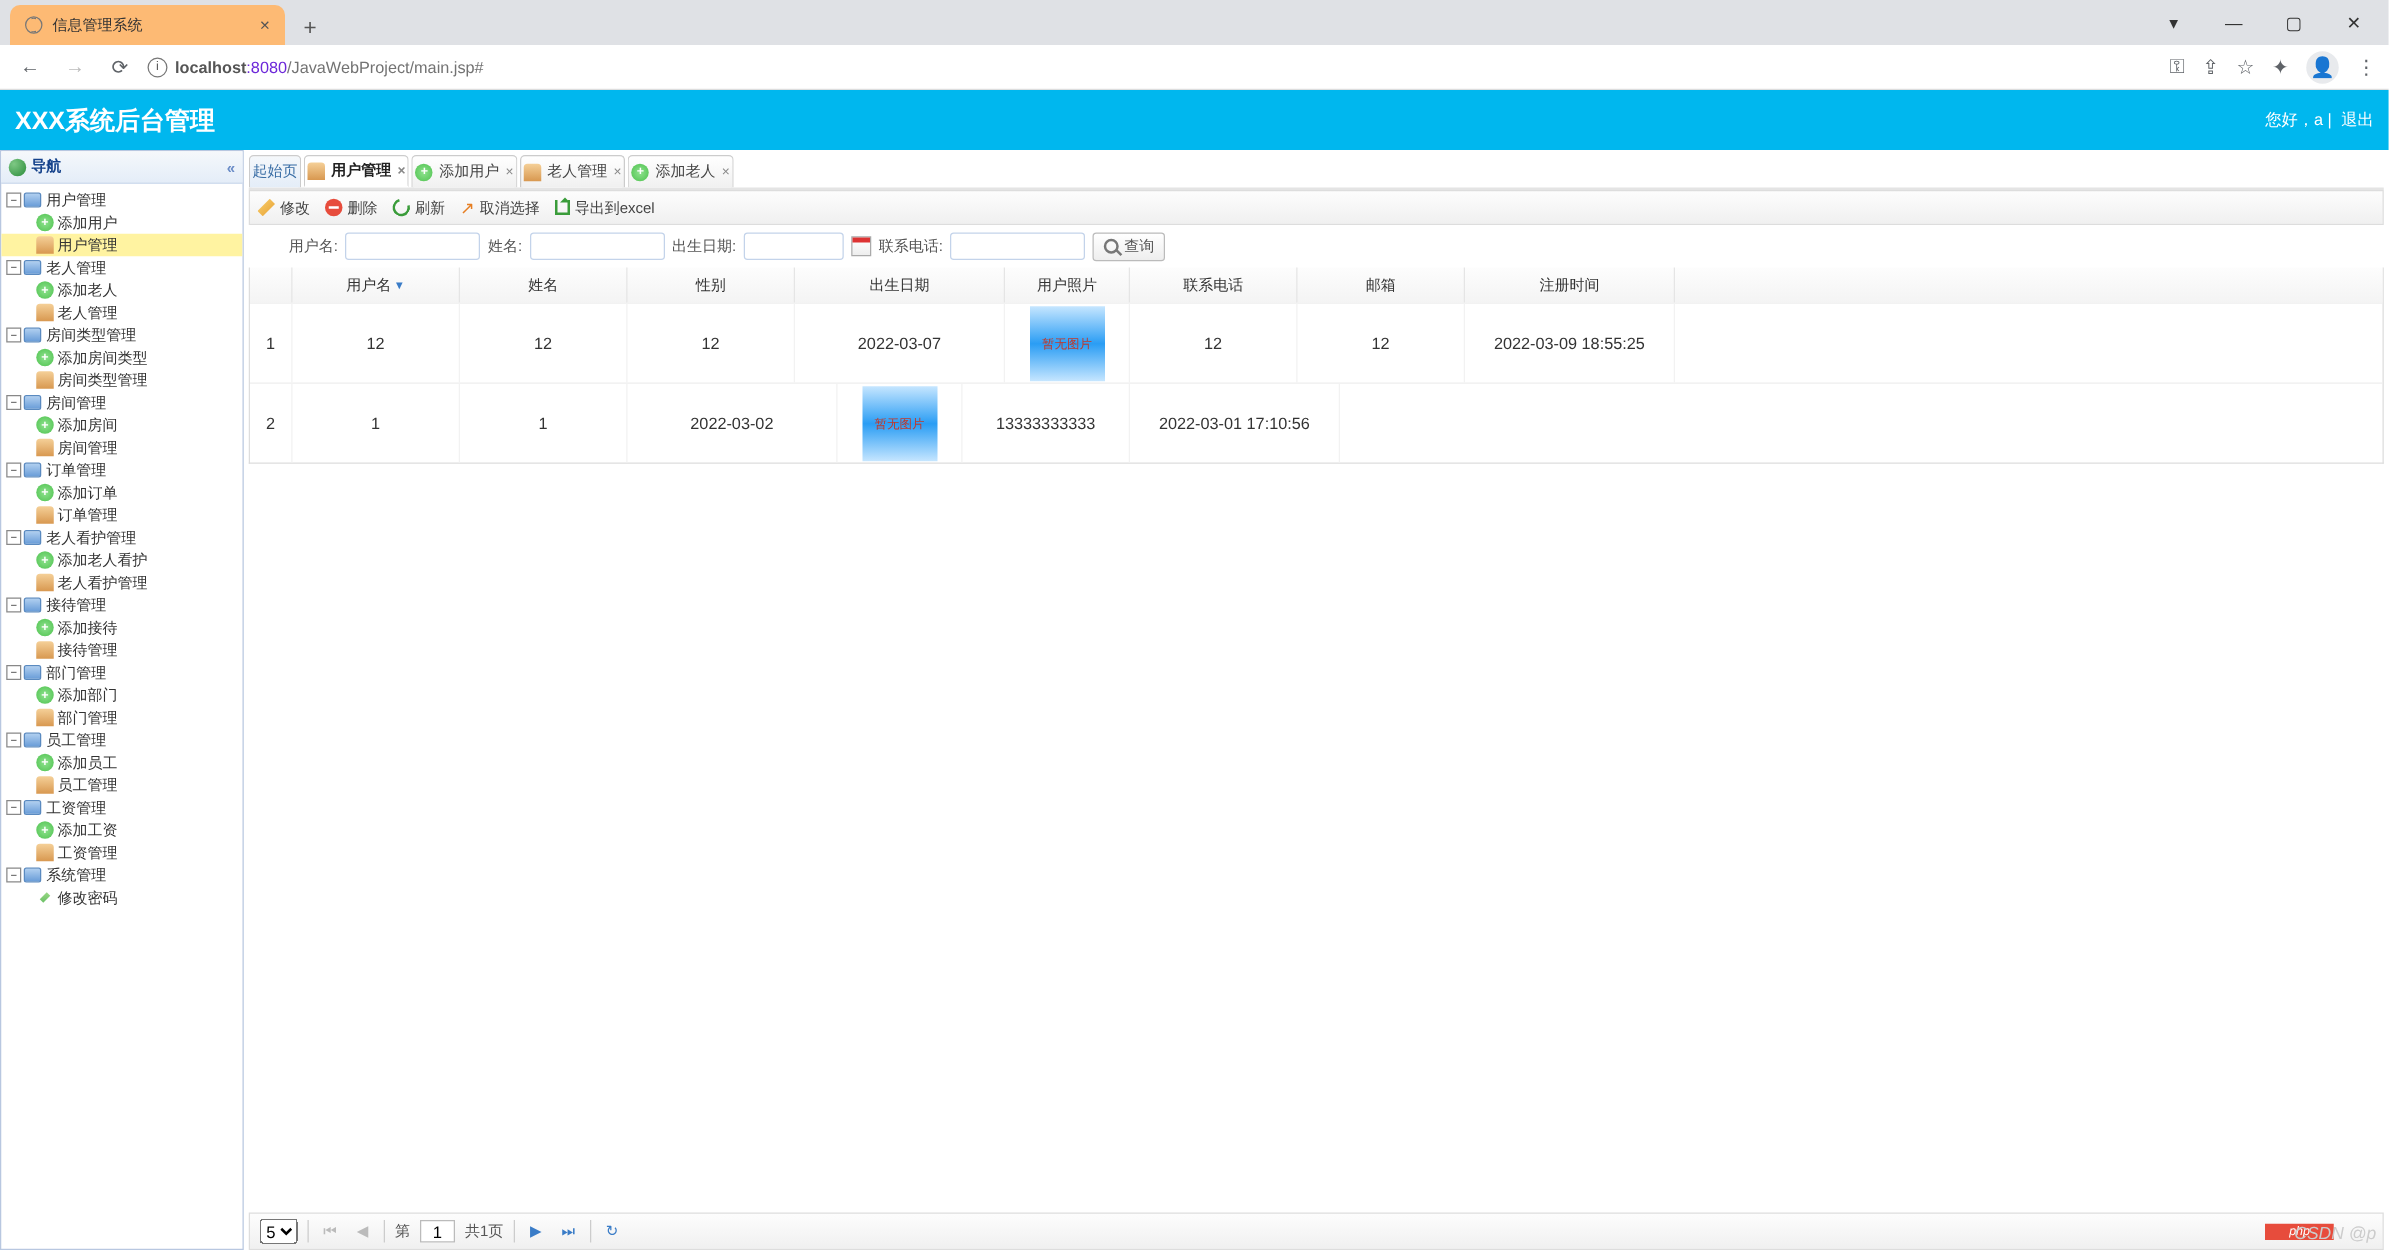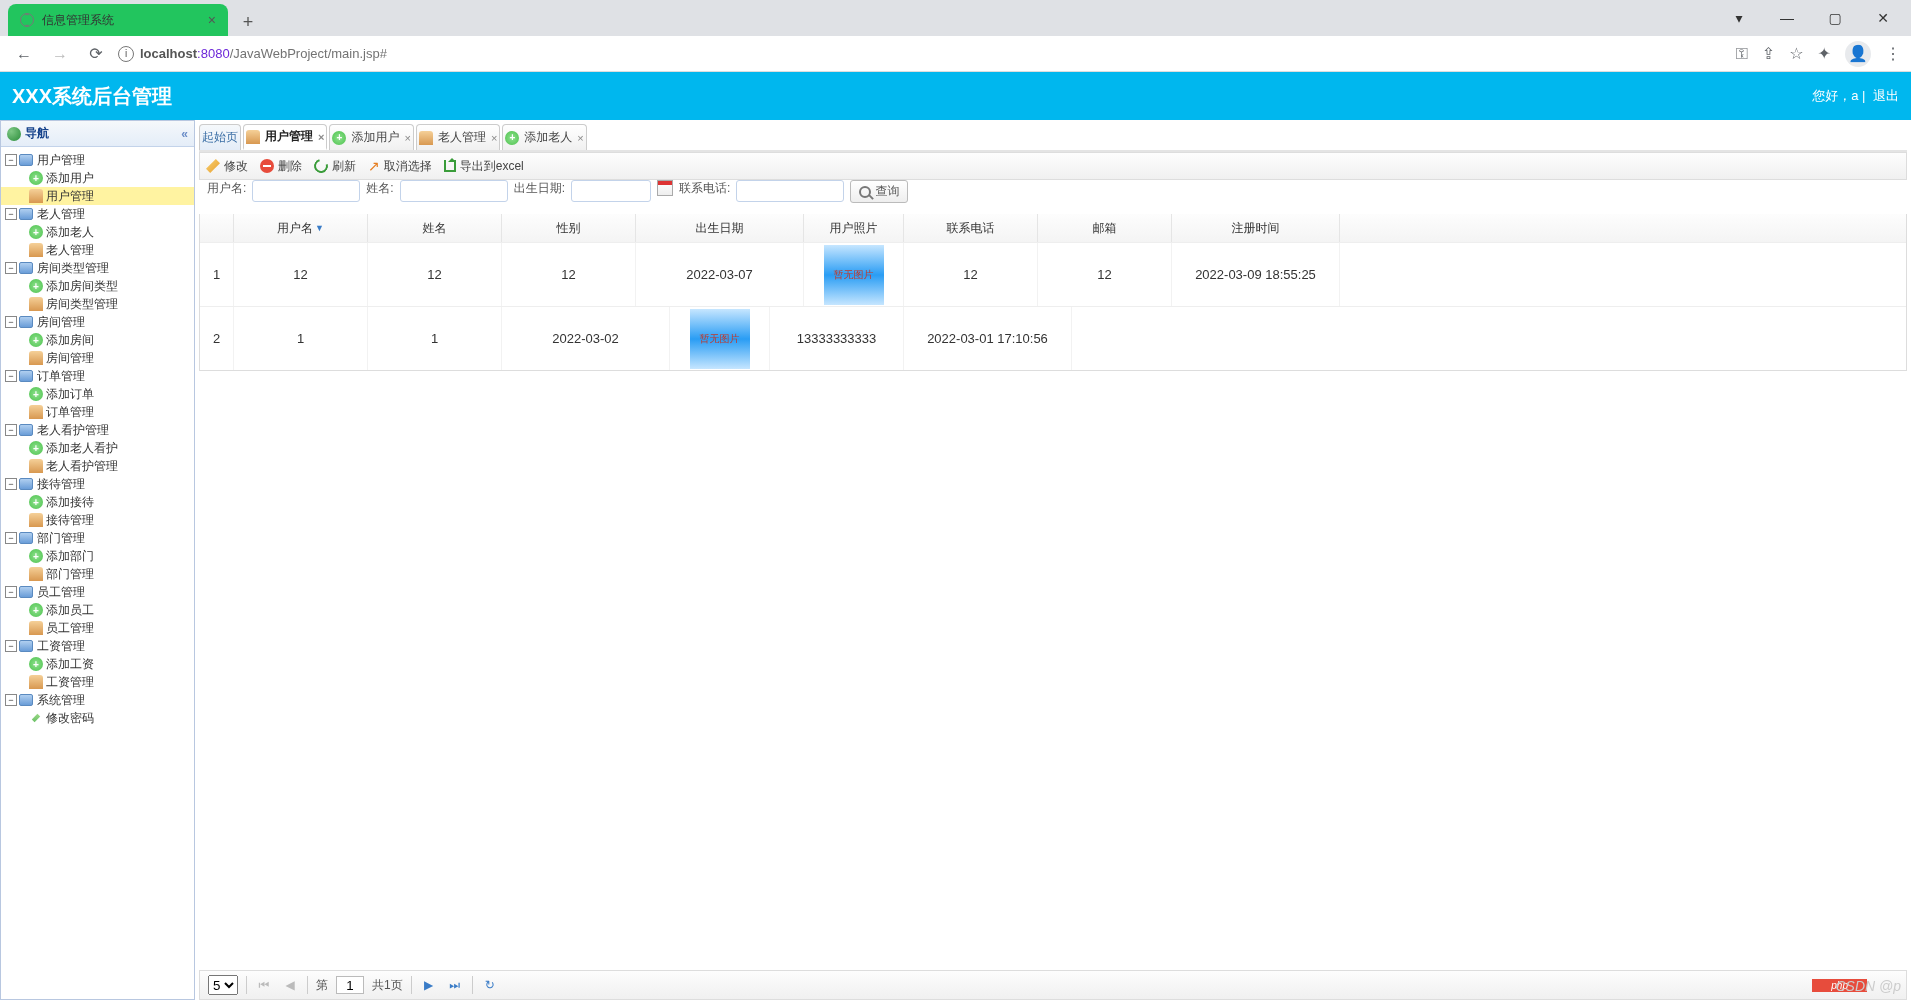--- a/index.html
+++ b/index.html
@@ -1,19 +1,19 @@
 <!DOCTYPE html>
 <html><head>
 <meta charset="utf-8">
 <style>
 *{box-sizing:border-box;margin:0;padding:0;font-family:"Microsoft YaHei",Arial,sans-serif;}
 body{background:#fff;overflow:hidden;}
 
 .browser-bar{height:36px;background:#dfe1e5;display:flex;align-items:flex-end;padding:0 8px;position:relative;}
-.tab{background:#22c55e;border-radius:8px 8px 0 0;height:32px;display:flex;align-items:center;padding:0 12px;gap:8px;min-width:220px;position:relative;}
+.tab{background:#fdba74;border-radius:8px 8px 0 0;height:32px;display:flex;align-items:center;padding:0 12px;gap:8px;min-width:220px;position:relative;}
 .tab .globe{width:14px;height:14px;border:1.5px solid #777;border-radius:50%;position:relative;}
 .tab .globe::before{content:"";position:absolute;inset:0;border:1.5px solid #777;border-radius:50%;clip-path:inset(0 35% 0 35%);}
 .tab-title{font-size:12px;color:#333;}
 .tab-close{margin-left:auto;font-size:14px;color:#555;}
 .new-tab{width:28px;height:28px;display:flex;align-items:center;justify-content:center;color:#555;font-size:18px;margin-left:6px;}
 .win-controls{position:absolute;right:6px;top:0;height:36px;display:flex;align-items:center;gap:4px;}
 .win-btn{width:44px;height:28px;display:flex;align-items:center;justify-content:center;color:#333;font-size:14px;}
 .addr-bar{height:36px;background:#fff;display:flex;align-items:center;padding:0 10px;gap:8px;border-bottom:1px solid #ddd;}
 .nav-btn{width:28px;height:28px;border-radius:50%;display:flex;align-items:center;justify-content:center;color:#5f6368;font-size:16px;}
 .nav-btn.disabled{color:#bbb;}
@@ -56,21 +56,21 @@
 .tool-btn{display:flex;align-items:center;gap:4px;}
 .tool-icon{width:14px;height:14px;}
 .ico-edit{background:linear-gradient(135deg,#f8d070,#e8a030);clip-path:polygon(0 70%,70% 0,100% 30%,30% 100%);}
 .ico-del{width:14px;height:14px;border-radius:50%;background:#e74c3c;position:relative;}
 .ico-del::after{content:"";position:absolute;left:3px;right:3px;top:6px;height:2px;background:#fff;}
 .ico-refresh{width:14px;height:14px;border:2px solid #3a9c3a;border-radius:50%;border-top-color:transparent;transform:rotate(30deg);}
 .ico-cancel{color:#e67e22;font-size:14px;}
 .ico-export{width:12px;height:12px;border:2px solid #3a9c3a;border-top:none;position:relative;}
 .ico-export::after{content:"";position:absolute;left:2px;top:-6px;border:4px solid transparent;border-bottom-color:#3a9c3a;}
 
-.search-bar{height:34px;display:flex;align-items:flex-start;padding:0 8px;gap:6px;font-size:12px;color:#555;}
+.search-bar{height:34px;display:flex;align-items:center;padding:0 8px;gap:6px;font-size:12px;color:#555;margin-left:24px;}
 .search-bar input{height:22px;border:1px solid #c3d3ea;border-radius:3px;padding:0 4px;font-size:12px;}
 .cal-icon{width:16px;height:16px;background:linear-gradient(#fff,#eee);border:1px solid #aaa;position:relative;}
 .cal-icon::before{content:"";position:absolute;top:0;left:0;right:0;height:4px;background:#d33;}
 .search-btn{display:flex;align-items:center;gap:4px;border:1px solid #bbb;border-radius:3px;padding:2px 8px;background:linear-gradient(#fff,#eee);}
 .mag{width:12px;height:12px;border:2px solid #777;border-radius:50%;position:relative;}
 .mag::after{content:"";position:absolute;width:6px;height:2px;background:#777;right:-5px;bottom:-2px;transform:rotate(45deg);}
 
 .grid{border:1px solid #ddd;border-top:none;}
 .grid-head{display:flex;height:28px;background:linear-gradient(#fdfdfd,#f4f4f4);font-size:12px;color:#333;}
 .grid-head>div{border-right:1px solid #e5e5e5;display:flex;align-items:center;justify-content:center;}

